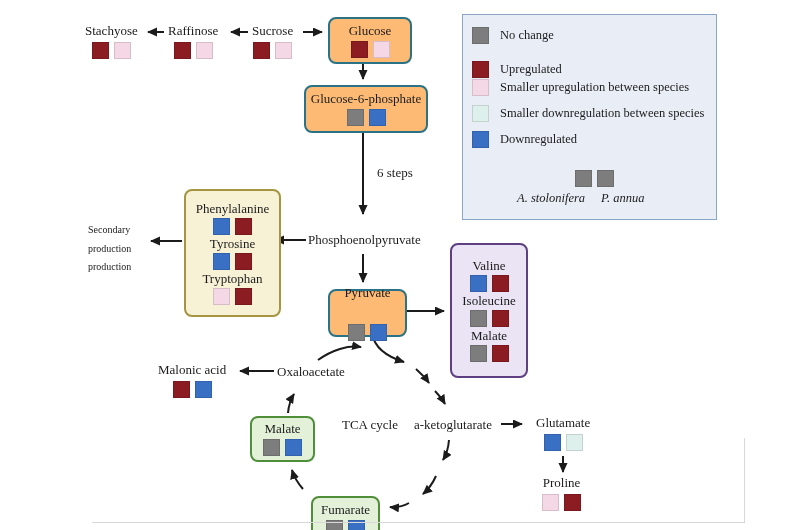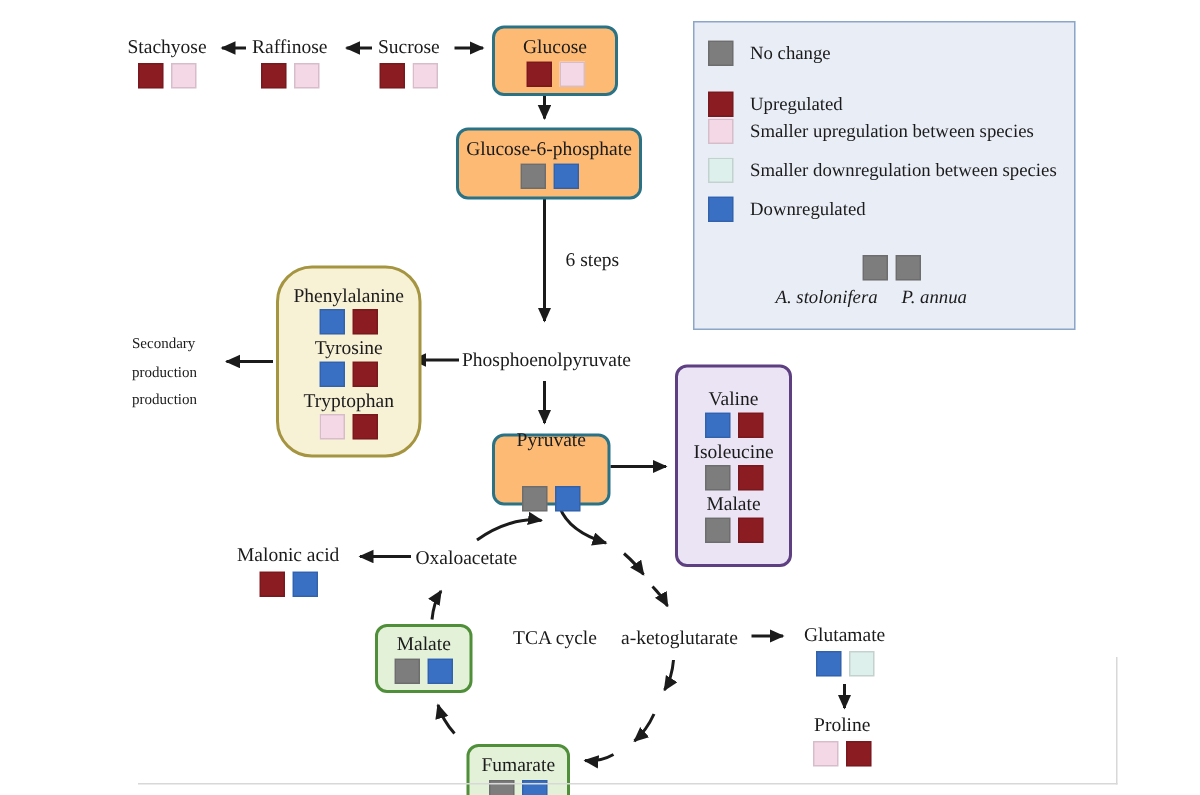--- a/index.html
+++ b/index.html
@@ -100,21 +100,21 @@
     <div class="sqrow">
       <span class="sq" style="background: rgb(125, 125, 125);"></span>
       <span class="sq" style="background: rgb(58, 112, 195);"></span>
     </div>
   </div>
 
   <div class="lbl" style="left:377px;top:166px;">6 steps</div>
 
   <div class="lbl" style="left:308px;top:233px;">Phosphoenolpyruvate</div>
 
-  <div class="node-box box-olive multi" style="left:184px;top:177px;width:85px;height:114px;border-radius:24px;">
+  <div class="node-box box-olive multi" style="left:184px;top:189px;width:85px;height:114px;">
     <div class="nlabel">Phenylalanine</div>
     <div class="sqrow">
       <span class="sq" style="background: rgb(58, 112, 195);"></span>
       <span class="sq" style="background: rgb(138, 28, 34);"></span>
     </div>
     <div class="nlabel">Tyrosine</div>
     <div class="sqrow">
       <span class="sq" style="background: rgb(58, 112, 195);"></span>
       <span class="sq" style="background: rgb(138, 28, 34);"></span>
     </div>

